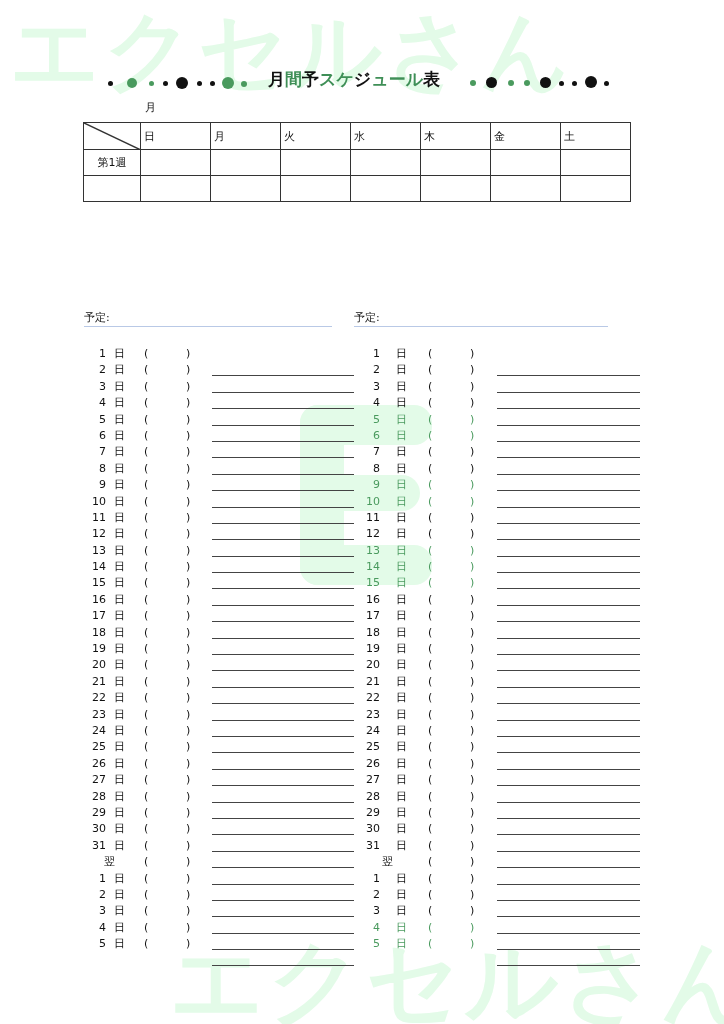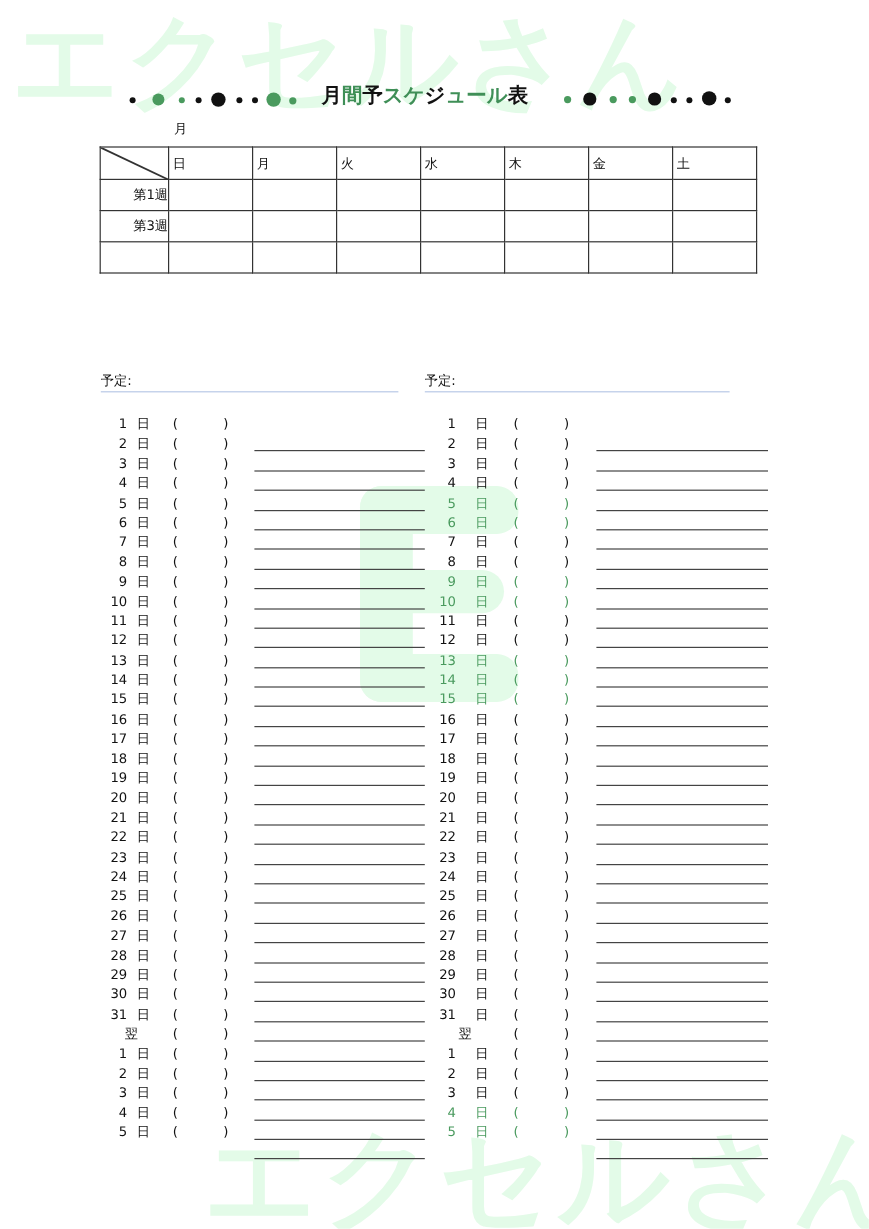--- a/index.html
+++ b/index.html
@@ -13,21 +13,21 @@
 
   .title-row{position:absolute;top:66px;left:104px;width:520px;height:30px;}
   .dot{position:absolute;border-radius:50%;}
   .title{position:absolute;left:164px;top:2px;font-size:17px;font-weight:bold;letter-spacing:0px;}
   .title span{display:inline-block;}
   .month-label{position:absolute;left:145px;top:100px;font-size:11px;}
 
   table.cal{position:absolute;left:83px;top:122px;border-collapse:collapse;}
   table.cal td{border:1.5px solid #333;width:70px;height:26px;font-size:11px;vertical-align:middle;padding:0 0 0 3px;box-sizing:border-box;}
   table.cal td.hdr-corner{width:57px;position:relative;padding:0;}
-  table.cal td.week{width:57px;text-align:right;padding:0;}
+  table.cal td.week{width:57px;text-align:center;padding:0;}
   table.cal tr.head td{height:27px;}
   .diag{position:absolute;left:0;top:0;width:57px;height:27px;}
 
   .yotei{position:absolute;top:310px;font-size:11px;border-bottom:1px solid #b9c9e6;height:16px;}
   .yotei-l{left:84px;width:248px;}
   .yotei-r{left:354px;width:254px;}
 
   .list{position:absolute;top:346px;font-size:11px;}
   .list-l{left:84px;}
   .list-r{left:360px;}
@@ -110,30 +110,20 @@
       <td class="week">第1週</td>
       <td></td>
           <td></td>
           <td></td>
           <td></td>
           <td></td>
           <td></td>
           <td></td>
     </tr>
     <tr>
-      <td class="week">第3週</td>
-      <td></td>
-          <td></td>
-          <td></td>
-          <td></td>
-          <td></td>
-          <td></td>
-          <td></td>
-    </tr>
-    <tr>
       <td class="week"></td>
       <td></td>
           <td></td>
           <td></td>
           <td></td>
           <td></td>
           <td></td>
           <td></td>
     </tr>
   </tbody>

